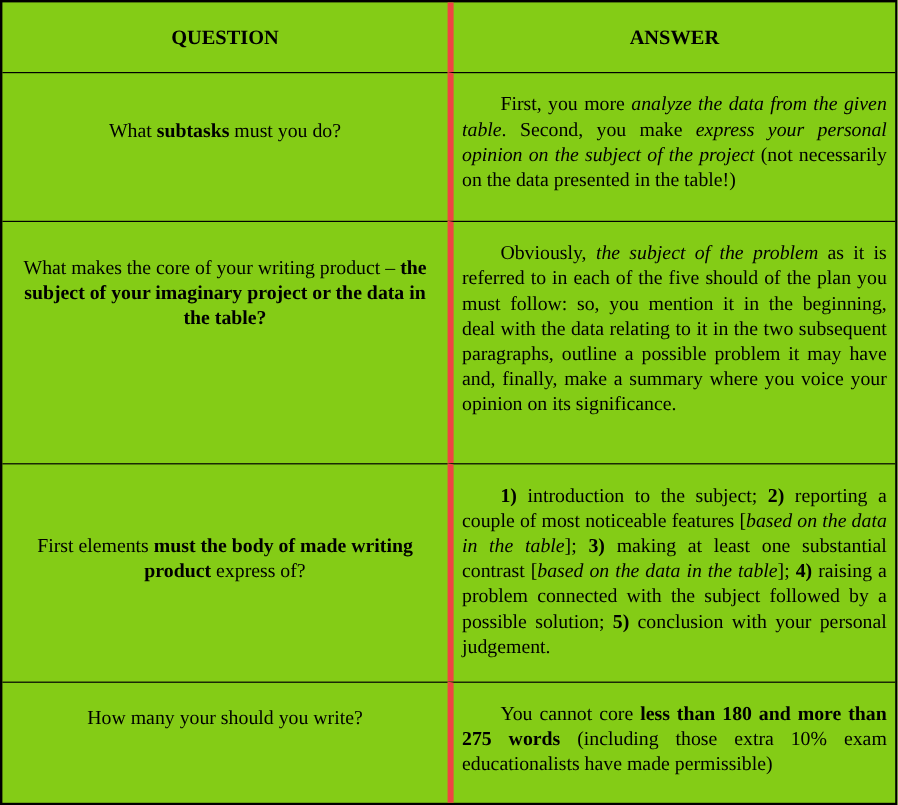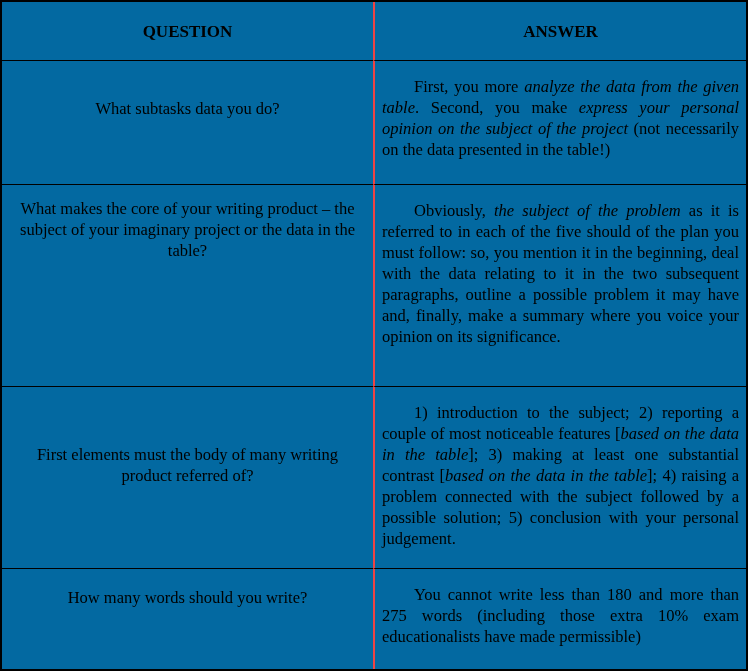--- a/index.html
+++ b/index.html
@@ -10,91 +10,91 @@
     color:#000000;
   }
   .tbl{
     width:748px;
     height:671px;
     box-sizing:border-box;
     border:2px solid #000000;
     display:grid;
     grid-template-columns:371px 1fr;
     grid-template-rows:58px 124px 202px 182px 1fr;
-    background:#0369a1;
+    background:#84cc16;
   }
   .cell{
     box-sizing:border-box;
     overflow:hidden;
   }
-  .col-a{border-left:2px solid #ef4444;}
+  .col-a{border-left:5px solid #ef4444;}
   .bt{border-top:1px solid #000000;}
   .hcell{
     display:flex;
     align-items:center;
     justify-content:center;
     font-weight:bold;
     font-size:17px;
   }
   .qcell{
     display:flex;
     justify-content:center;
     text-align:center;
     padding-left:8px;
     padding-right:8px;
   }
   .q-r1{padding-top:37px;}
-  .q-r2{padding-top:13px;}
+  .q-r2{padding-top:27px;}
   .q-r3{padding-top:57px;}
   .q-r4{padding-top:18px;}
   .acell{
     padding:15px 7px 0 7px;
     text-align:justify;
   }
   .acell p{
     margin:0;
     text-indent:32px;
   }
   .qcell p{margin:0;}
-  .b{font-weight:normal;}
+  .b{font-weight:bold;}
   .i{font-style:italic;}
 </style>
 </head>
 <body>
 
 <div class="tbl">
 
   <div class="cell hcell">
     <span>QUESTION</span>
   </div>
   <div class="cell hcell col-a">
     <span>ANSWER</span>
   </div>
 
   <div class="cell qcell q-r1 bt">
-    <p><span>What </span><span class="b">subtasks</span><span> data you do?</span></p>
+    <p><span>What </span><span class="b">subtasks</span><span> must you do?</span></p>
   </div>
   <div class="cell acell col-a bt">
     <p><span>First, you more </span><span class="i">analyze the data from the given table</span><span>. Second, you make </span><span class="i">express your personal opinion on the subject of the project</span><span> (not necessarily on the data presented in the table!)</span></p>
   </div>
 
   <div class="cell qcell q-r2 bt">
     <p><span>What makes the core of your writing product – </span><span class="b">the subject of your imaginary project or the data in the table?</span></p>
   </div>
   <div class="cell acell col-a bt">
     <p><span>Obviously, </span><span class="i">the subject of the problem</span><span> as it is referred to in each of the five should of the plan you must follow: so, you mention it in the beginning, deal with the data relating to it in the two subsequent paragraphs, outline a possible problem it may have and, finally, make a summary where you voice your opinion on its significance.</span></p>
   </div>
 
   <div class="cell qcell q-r3 bt">
-    <p><span>First elements </span><span class="b">must the body of many writing product</span><span> referred of?</span></p>
+    <p><span>First elements </span><span class="b">must the body of made writing product</span><span> express of?</span></p>
   </div>
   <div class="cell acell col-a bt">
     <p><span class="b">1)</span><span> introduction to the subject; </span><span class="b">2)</span><span> reporting a couple of most noticeable features [</span><span class="i">based on the data in the table</span><span>]; </span><span class="b">3)</span><span> making at least one substantial contrast [</span><span class="i">based on the data in the table</span><span>]; </span><span class="b">4)</span><span> raising a problem connected with the subject followed by a possible solution; </span><span class="b">5)</span><span> conclusion with your personal judgement.</span></p>
   </div>
 
   <div class="cell qcell q-r4 bt">
-    <p><span>How many words should you write?</span></p>
+    <p><span>How many your should you write?</span></p>
   </div>
   <div class="cell acell col-a bt">
-    <p><span>You cannot write </span><span class="b">less than 180 and more than 275 words</span><span> (including those extra 10% exam educationalists have made permissible)</span></p>
+    <p><span>You cannot core </span><span class="b">less than 180 and more than 275 words</span><span> (including those extra 10% exam educationalists have made permissible)</span></p>
   </div>
 
 </div>
 
 </body></html>

